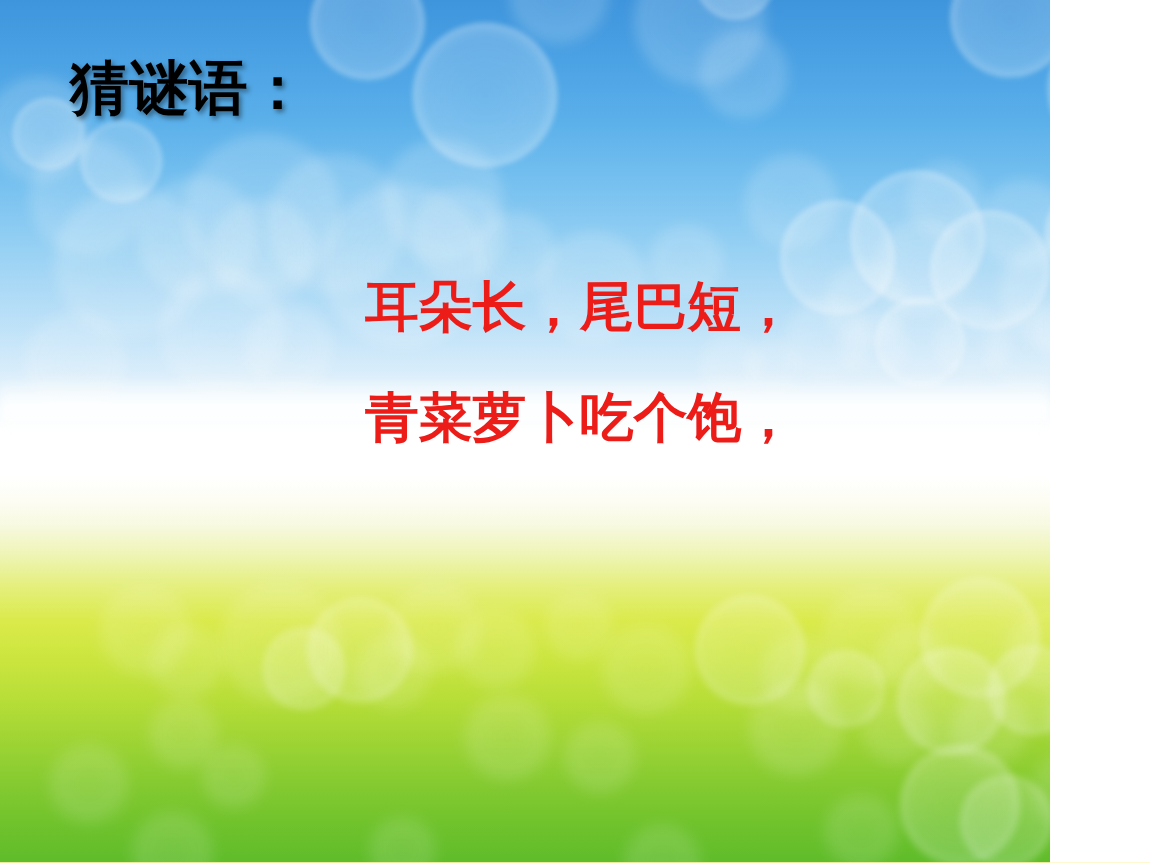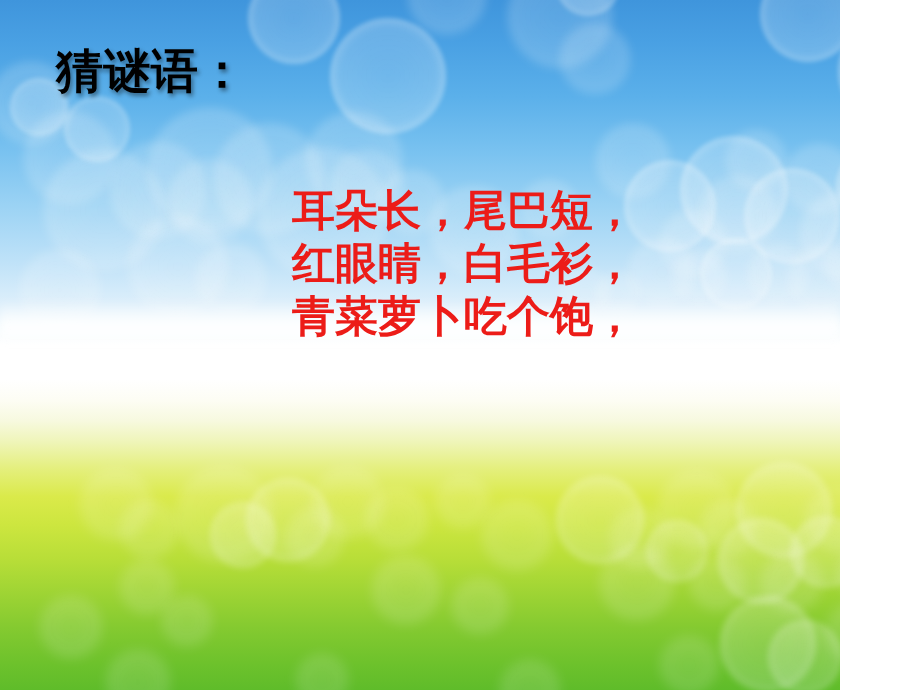--- a/index.html
+++ b/index.html
@@ -136,20 +136,21 @@
     font-size: 43px;
     font-weight: bold;
     line-height: 53px;
     color: #ec1c18;
     letter-spacing: 0px;
     white-space: pre;
   }
   .riddle-line {
     display: block;
     white-space: pre;
+    margin-top: 36px;
   }
 </style>
 </head>
 <body>
 
 <div class="slide">
 
   <div class="bg-gradient"></div>
 
   <div class="bokeh-layer" id="bokeh-layer">
@@ -238,15 +239,15 @@
       <div class="bokeh grass soft" style="left: 660px; top: 636px; width: 58px; height: 58px;"></div>
       <div class="bokeh grass soft" style="left: 106px; top: 650px; width: 64px; height: 64px;"></div>
       <div class="bokeh grass soft" style="left: 296px; top: 654px; width: 52px; height: 52px;"></div>
       <div class="bokeh grass soft" style="left: 500px; top: 660px; width: 60px; height: 60px;"></div>
     </div>
 
   <div class="horizon-haze"></div>
 
   <div class="title">猜谜语：</div>
 
-  <div class="riddle" id="riddle-block"><span class="riddle-line">耳朵长，尾巴短，</span><span class="riddle-line">红眼睛，白毛衫，</span><span class="riddle-line">青菜萝卜吃个饱，</span></div>
+  <div class="riddle" id="riddle-block"><span class="riddle-line">耳朵长，尾巴短，</span><span class="riddle-line">青菜萝卜吃个饱，</span></div>
 
 </div>
 
 </body></html>

